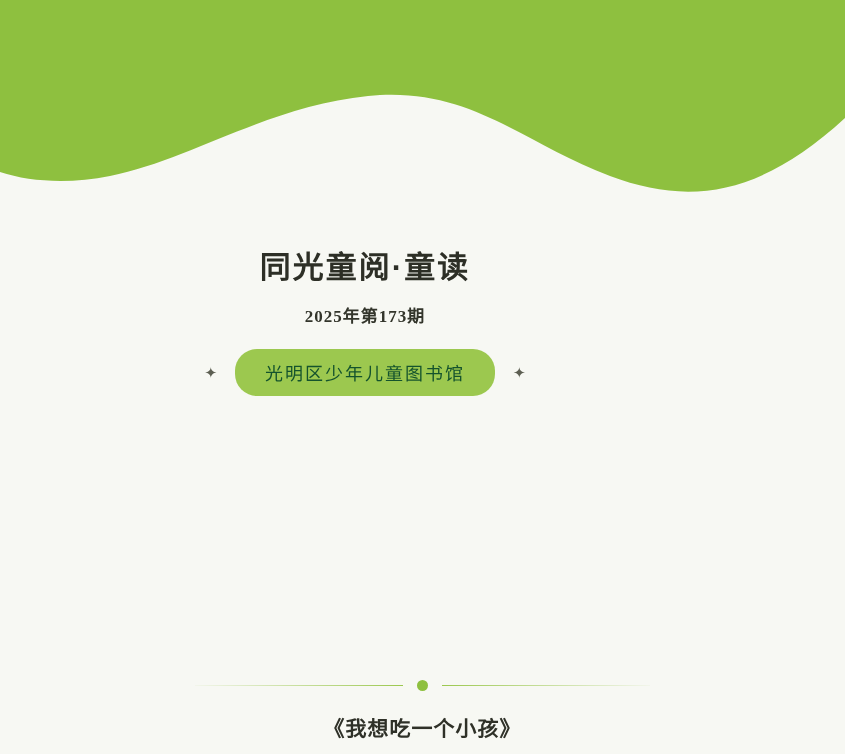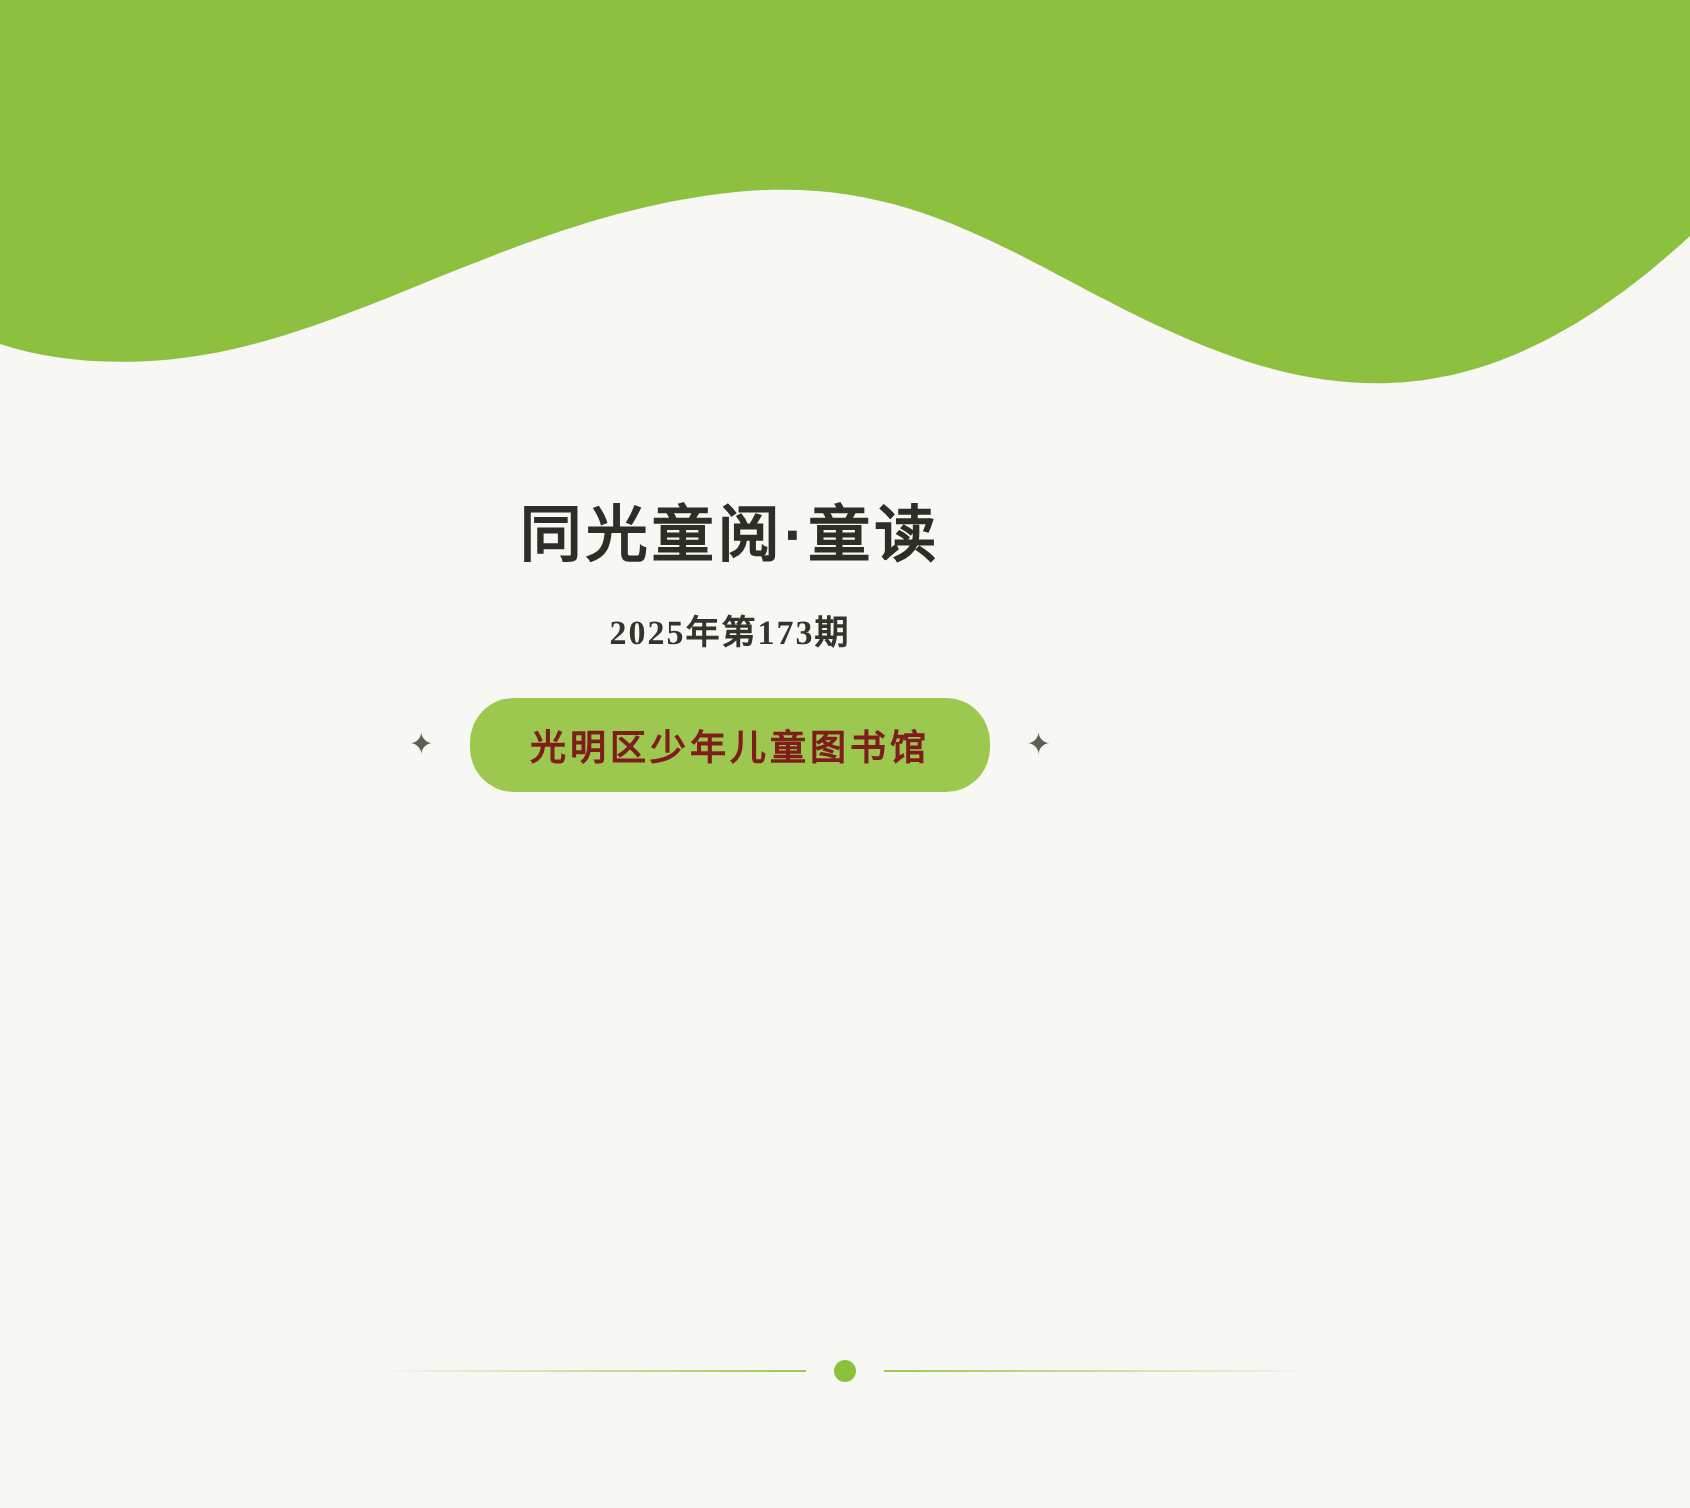--- a/index.html
+++ b/index.html
@@ -68,23 +68,23 @@
   }
   .sparkle {
     color: #5d5f52;
     font-size: 15px;
     line-height: 1;
     user-select: none;
   }
   .library-badge {
     display: inline-block;
     background: #9cc84f;
-    color: #7f1d1d;
+    color: #14532d;
     font-size: 18px;
-    font-weight: bold;
+    font-weight: normal;
     letter-spacing: 2px;
     padding: 10px 30px 11px 30px;
     border-radius: 22px;
     white-space: nowrap;
   }
   
   .body-wrap {
     position: absolute;
     top: 432px;
     left: 0;
@@ -169,14 +169,15 @@
     </div>
   </div>
 
 
   <div class="divider">
     <span class="line"></span>
     <span class="dot"></span>
     <span class="line right"></span>
   </div>
 
+  <div class="footer-title">《我想吃一个小孩》</div>
 
 </div>
 
 </body></html>

